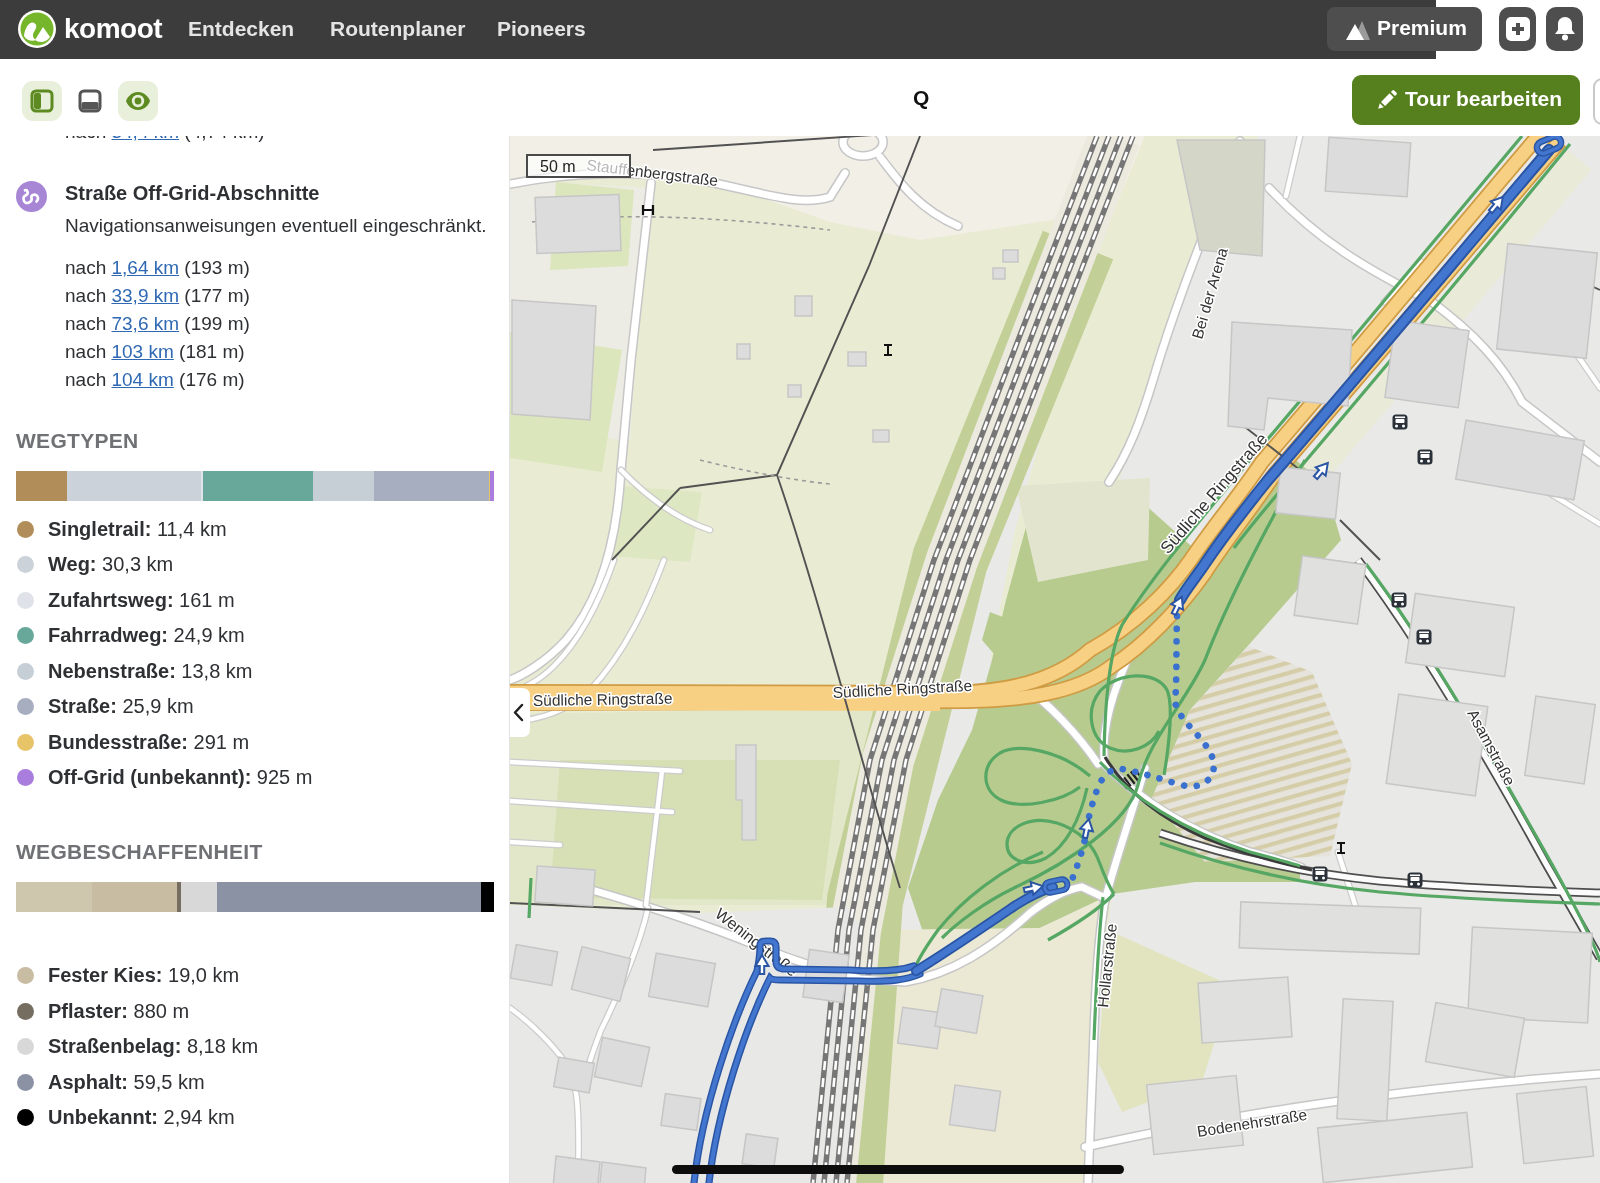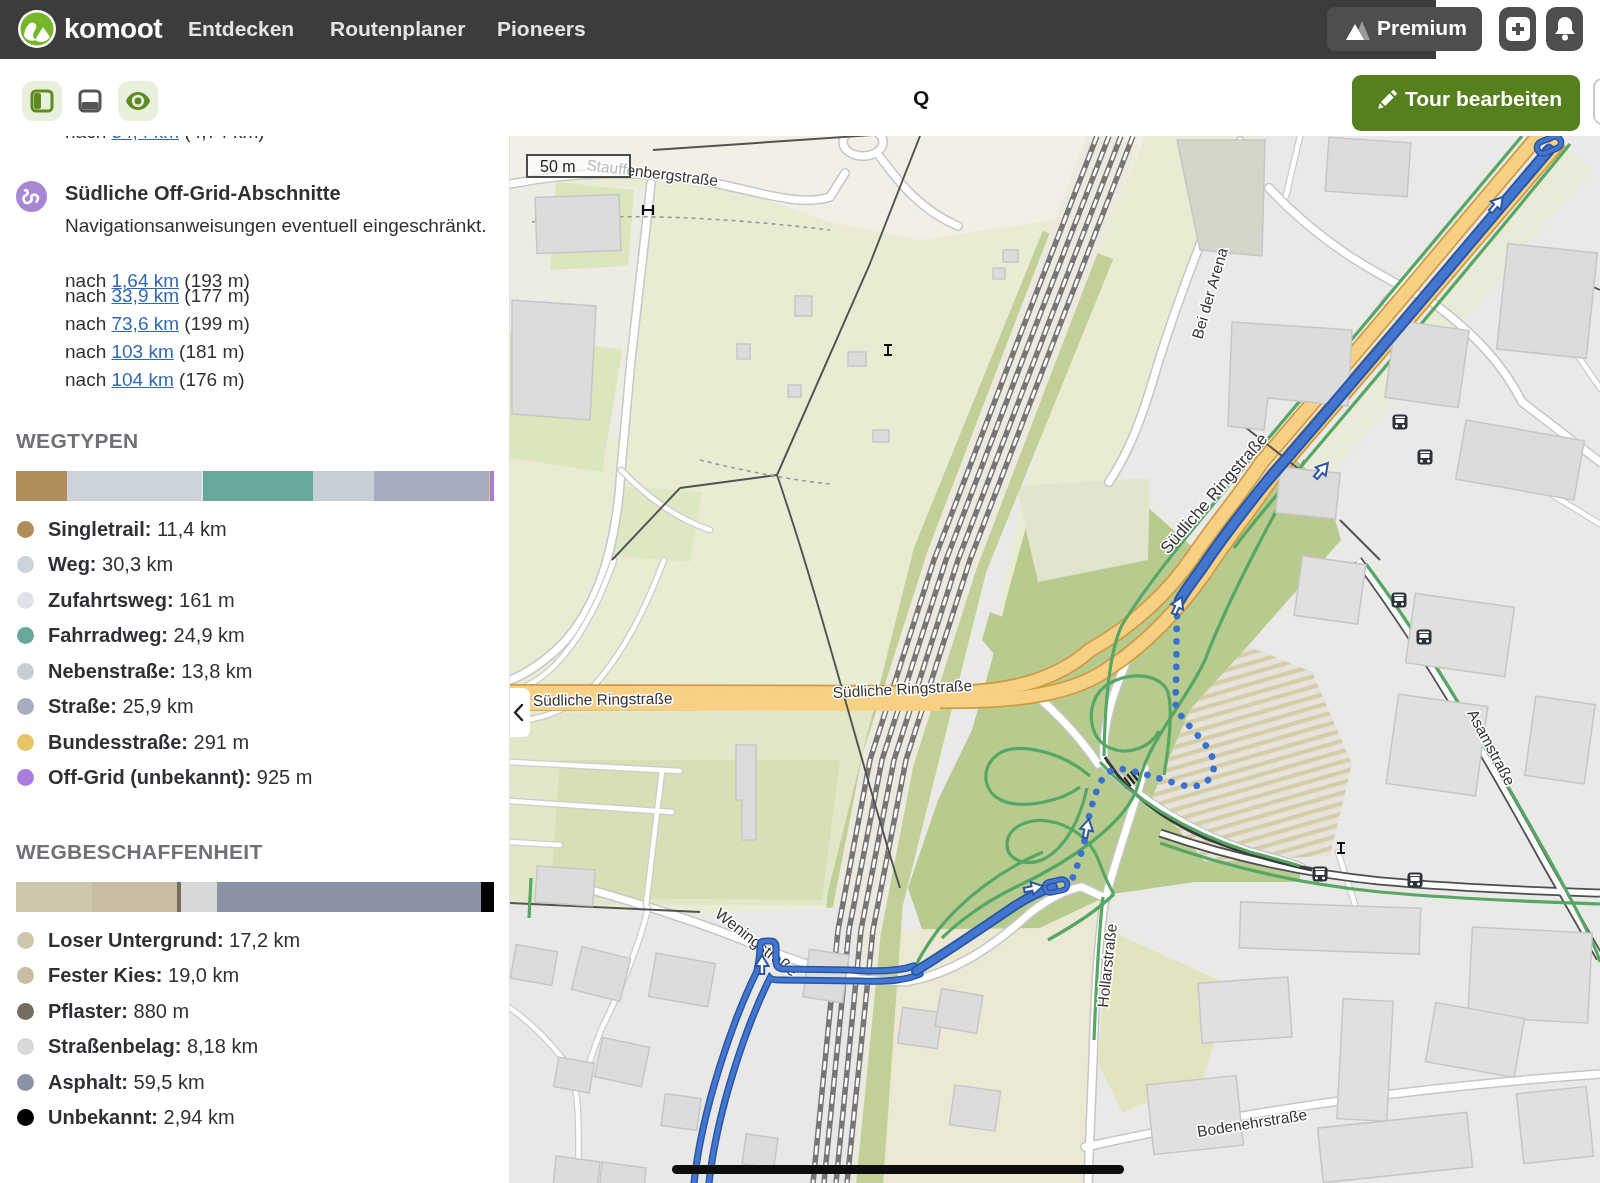--- a/index.html
+++ b/index.html
@@ -10,21 +10,21 @@
   #logotext { position:absolute; left:64px; top:13px; color:#fff; font-size:28px; font-weight:bold; letter-spacing:-0.5px; }
   .navlink { position:absolute; top:17px; color:#e4e4e4; font-size:21px; font-weight:bold; }
   #btn-premium { position:absolute; left:1327px; top:7px; width:155px; height:44px; background:#4e4e4e; border-radius:8px; color:#fff; }
   #btn-premium span { position:absolute; left:50px; top:9px; font-size:21px; font-weight:bold; }
   .sqbtn { position:absolute; top:7px; width:37px; height:44px; background:#4e4e4e; border-radius:10px; }
   
   #toolbar { position:absolute; left:0; top:59px; width:1600px; height:77px; background:#fff; }
   .tbtn { position:absolute; top:22px; width:40px; height:40px; border-radius:11px; }
   .tbtn.green { background:#e8efda; }
   #qtitle { position:absolute; left:0; top:27px; width:1600px; text-align:center; font-size:21px; font-weight:bold; color:#111; }
-  #btn-edit { position:absolute; left:1352px; top:16px; width:228px; height:56px; background:#567f1d; border-radius:9px; }
+  #btn-edit { position:absolute; left:1352px; top:16px; width:228px; height:50px; background:#567f1d; border-radius:9px; }
   #btn-edit span { position:absolute; left:53px; top:12px; color:#fff; font-size:21px; font-weight:bold; }
   #btn-part { position:absolute; left:1593px; top:19px; width:30px; height:47px; background:#fff; border:2px solid #c9c9c9; border-radius:9px; }
   
   #sidebar { position:absolute; left:0; top:136px; width:510px; height:1047px; background:#fff; overflow:hidden; z-index:5; border-right:1px solid #e2e2e2; }
   #sidebar .txt { position:absolute; color:#2e3033; font-size:19px; }
   #sidebar a { color:#2f69b3; text-decoration:underline; }
   .greyhead { position:absolute; left:16px; color:#6f7174; font-size:21px; font-weight:bold; letter-spacing:0.3px; }
   .bar { position:absolute; left:16px; width:478px; height:30px; display:flex; }
   .lrow { position:absolute; left:16px; height:30px; font-size:20px; color:#2e3033; }
   .dot { position:absolute; left:1px; top:3px; width:17px; height:17px; border-radius:50%; }
@@ -98,23 +98,23 @@
   </div>
   <div id="btn-part"></div>
 </div>
 
 <div id="sidebar">
   <div class="txt" style="left:65px; top:-15px;">nach <a>34,4 km</a> (4,74 km)</div>
   <svg style="position:absolute;left:16px;top:45px;" width="31" height="31" viewBox="0 0 31 31">
     <circle cx="15.5" cy="15.5" r="15.5" fill="#a886d6"></circle>
     <path d="M8 20 Q6.5 16 9.5 14.5 Q12.5 13 11.5 10.5 Q10.8 8.7 9 9.3 M8 20 Q9.5 23 13 21.5 Q16.5 20 15.5 17 Q14.8 15 17 14 Q20 12.8 21.5 15.5 Q23 18.2 20.5 20.5" stroke="#fff" stroke-width="2.6" fill="none" stroke-linecap="round"></path>
   </svg>
-  <div class="txt" style="left:65px; top:46px; font-weight:bold; font-size:20px;">Südliche Off-Grid-Abschnitte</div>
+  <div class="txt" style="left:65px; top:46px; font-weight:bold; font-size:20px;">Straße Off-Grid-Abschnitte</div>
   <div class="txt" style="left:65px; top:79px;">Navigationsanweisungen eventuell eingeschränkt.</div>
-  <div class="txt" style="left:65px; top:121px;margin-top:13px;">nach <a>1,64 km</a> (193 m)</div>
+  <div class="txt" style="left:65px; top:121px;">nach <a>1,64 km</a> (193 m)</div>
   <div class="txt" style="left:65px; top:149px;">nach <a>33,9 km</a> (177 m)</div>
   <div class="txt" style="left:65px; top:177px;">nach <a>73,6 km</a> (199 m)</div>
   <div class="txt" style="left:65px; top:205px;">nach <a>103 km</a> (181 m)</div>
   <div class="txt" style="left:65px; top:233px;">nach <a>104 km</a> (176 m)</div>
 
   <div class="greyhead" style="top:293px;">WEGTYPEN</div>
   <div class="bar" style="top:335px;">
     <div style="width:10.6%;background:#b18e59;"></div>
     <div style="width:28.2%;background:#ccd2d9;"></div>
     <div style="width:0.3%;background:#dfe2e8;"></div>
@@ -135,21 +135,20 @@
 
   <div class="greyhead" style="top:704px;">WEGBESCHAFFENHEIT</div>
   <div class="bar" style="top:746px;">
     <div style="width:16.0%;background:#cfc6ae;"></div>
     <div style="width:17.6%;background:#c8bda3;"></div>
     <div style="width:0.9%;background:#756d60;"></div>
     <div style="width:7.6%;background:#d8d8d8;"></div>
     <div style="width:55.2%;background:#8a92a4;"></div>
     <div style="flex:1;background:#000;"></div>
   </div>
-  <div class="lrow" style="top:793px;"><span class="dot" style="background:#cfc6ae;"></span><b>Loser Untergrund:</b> 17,2 km</div>
   <div class="lrow" style="top:828px;"><span class="dot" style="background:#c8bda3;"></span><b>Fester Kies:</b> 19,0 km</div>
   <div class="lrow" style="top:864px;"><span class="dot" style="background:#756d60;"></span><b>Pflaster:</b> 880 m</div>
   <div class="lrow" style="top:899px;"><span class="dot" style="background:#d8d8d8;"></span><b>Straßenbelag:</b> 8,18 km</div>
   <div class="lrow" style="top:935px;"><span class="dot" style="background:#8a92a4;"></span><b>Asphalt:</b> 59,5 km</div>
   <div class="lrow" style="top:970px;"><span class="dot" style="background:#000;"></span><b>Unbekannt:</b> 2,94 km</div>
 </div>
 
 <svg id="map" viewBox="510 136 1090 1047">
 <defs>
 <pattern id="hatch" width="10" height="10" patternUnits="userSpaceOnUse" patternTransform="rotate(-16)">

